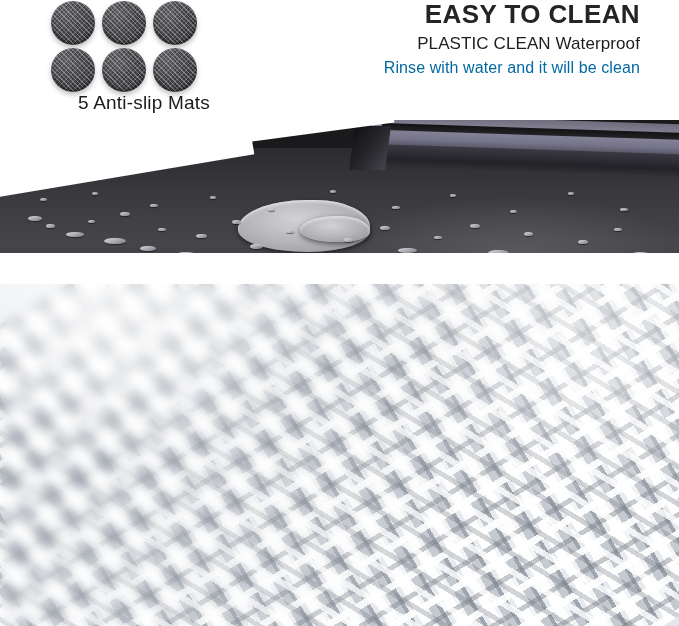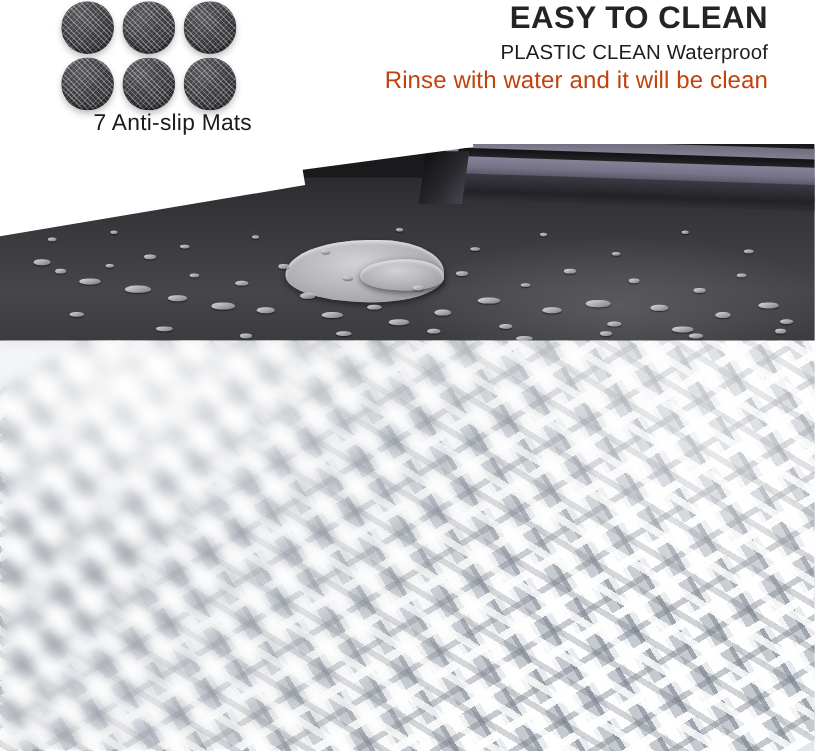--- a/index.html
+++ b/index.html
@@ -11,40 +11,40 @@
   #page{
     position:relative;
     width:679px;
     height:626px;
     overflow:hidden;
     background:#ffffff;
   }
 
   
   #panel-clean{
-    position:absolute;left:0;top:0;width:679px;height:284px;
+    position:absolute;left:0;top:0;width:679px;height:253px;
     background:#ffffff;overflow:hidden;
   }
 
   
   #clean-text{
     position:absolute;right:39px;top:0px;width:380px;
     text-align:right;
   }
   #clean-headline{
     font-size:26px;font-weight:bold;color:#242424;
     letter-spacing:0.4px;line-height:28px;margin:0;
     white-space:nowrap;
   }
   #clean-sub1{
     font-size:17px;color:#1d1d1d;line-height:23px;margin:4px 0 0 0;
     letter-spacing:0.1px;white-space:nowrap;font-weight:400;
   }
   #clean-sub2{
-    font-size:20px;color:#c2410c;line-height:23px;margin:1px 0 0 0;
+    font-size:16px;color:#0369a1;line-height:23px;margin:1px 0 0 0;
     letter-spacing:0.1px;white-space:nowrap;font-weight:400;
   }
 
   
   #mats-group{position:absolute;left:49px;top:0px;width:190px;height:120px;}
   #mats-grid{
     position:absolute;left:0;top:0;width:190px;height:90px;
   }
   .mat{
     position:absolute;width:44px;height:44px;border-radius:50%;
@@ -223,21 +223,21 @@
 
     <div id="mats-group">
       <div id="mats-grid">
         <div class="mat r0 c0"></div>
         <div class="mat r0 c1"></div>
         <div class="mat r0 c2"></div>
         <div class="mat r1 c0"></div>
         <div class="mat r1 c1"></div>
         <div class="mat r1 c2"></div>
       </div>
-      <div id="mats-caption">7 Anti-slip Mats</div>
+      <div id="mats-caption">5 Anti-slip Mats</div>
     </div>
 
     <div id="tray-photo">
       <div class="tray-floor"></div>
 
       <div class="rim-left"></div>
       <div class="rim-left-face"></div>
 
       <div class="rim-right-base"></div>
       <div class="rim-right"></div>

